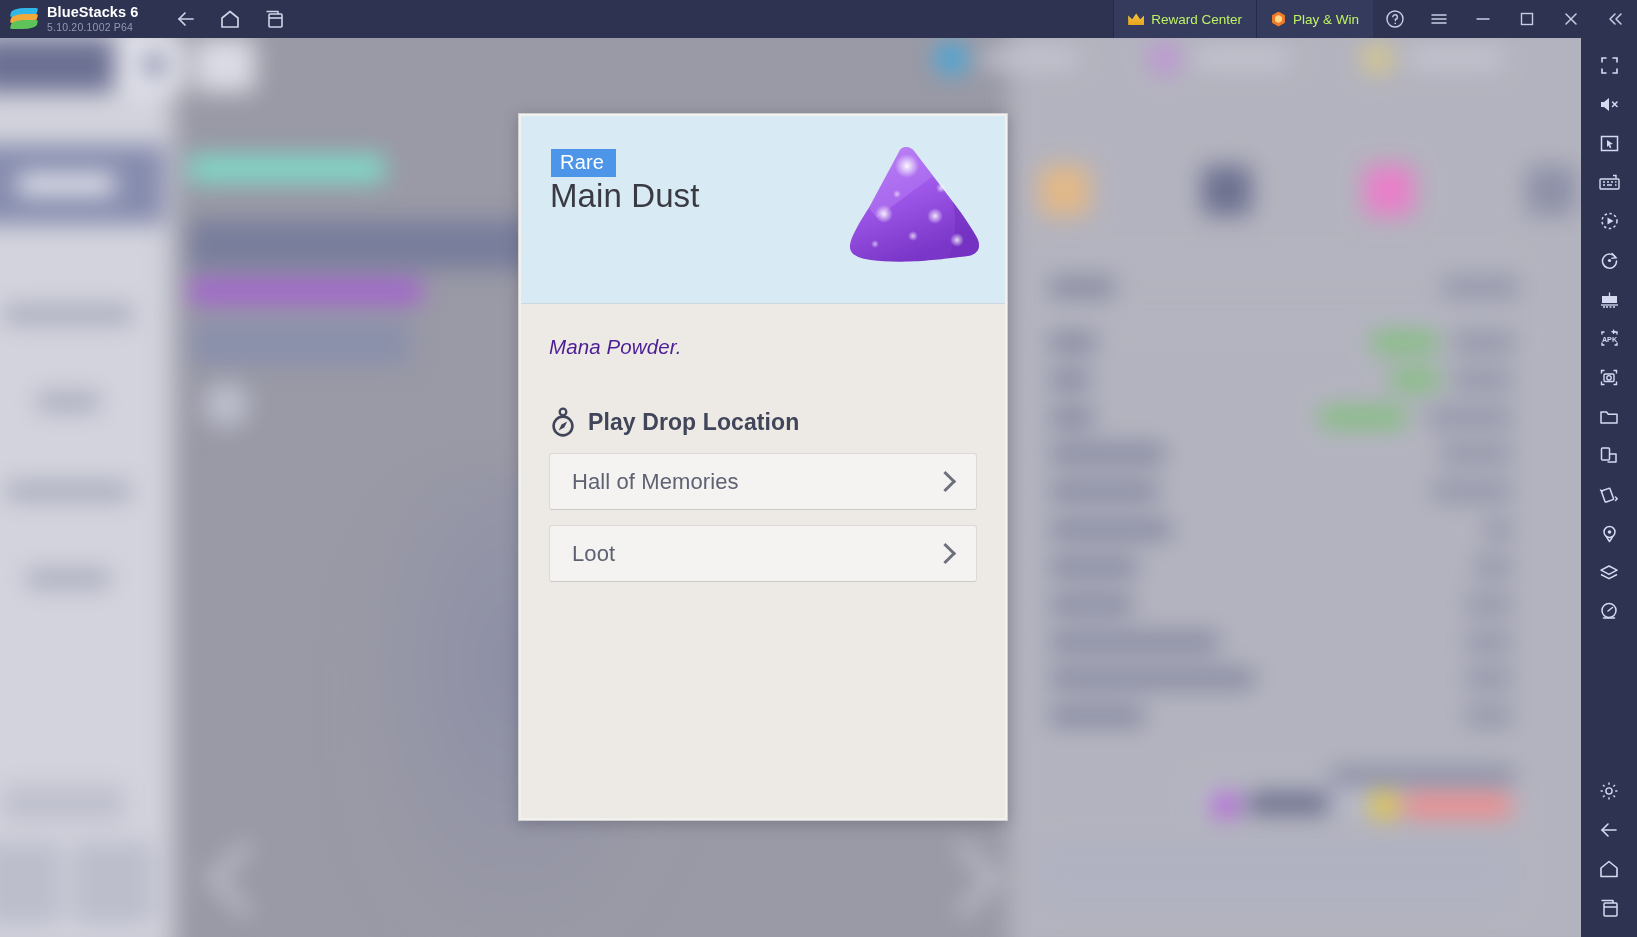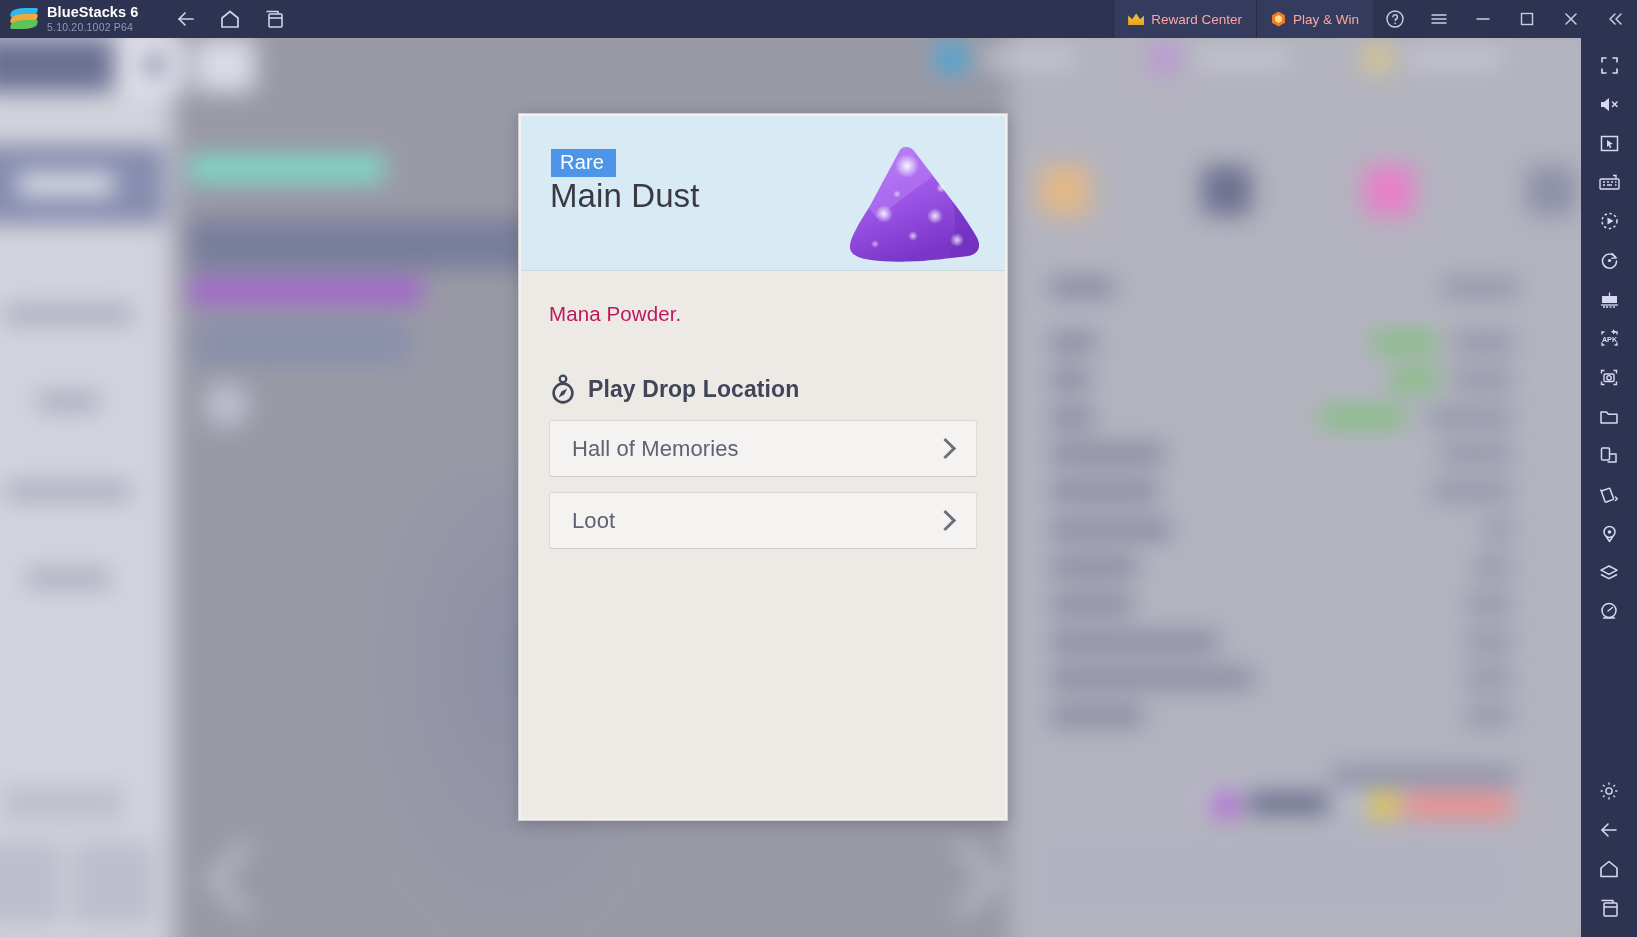--- a/index.html
+++ b/index.html
@@ -41,21 +41,21 @@
     display: flex; align-items: center; justify-content: center;
     color: #cfd3e6;
   }
   #navgroup { display: flex; margin-left: 26px; }
 
   .spacer { flex: 1 1 auto; }
 
   .pillbtn {
     height: 38px; display: flex; align-items: center; gap: 7px;
     padding: 0 14px;
-    font-size: 13.5px; color: #fca5a5;
+    font-size: 13.5px; color: #bef264;
     background: #353b5d;
     border-left: 1px solid #262a44;
   }
 
   .crown {
     width: 16px; height: 12px;
     background:
       linear-gradient(#f5c542,#e8a41d);
     clip-path: polygon(0% 100%, 0% 20%, 25% 52%, 50% 5%, 75% 52%, 100% 20%, 100% 100%);
   }
@@ -178,21 +178,21 @@
     border: 1px solid #cfd0cf;
     box-shadow: 0 3px 14px rgba(40,40,55,.26);
     z-index: 30;
     overflow: hidden;
     display: flex; flex-direction: column;
   }
   #modal-inner { padding: 2px; height: 100%; display:flex; flex-direction:column; }
 
   #modal-header {
     background: #d8eaf4;
-    height: 155px;
+    height: 188px;
     position: relative;
     flex: 0 0 auto;
     border-bottom: 1px solid #cdd8de;
   }
   #rarity-badge {
     position: absolute; left: 30px; top: 33px;
     background: #4c95e8;
     color: #ffffff;
     font-size: 20px;
     padding: 2px 12px 3px 9px;
@@ -208,22 +208,23 @@
     position: absolute; right: 16px; top: 28px;
     width: 152px; height: 132px;
   }
 
   #modal-body {
     flex: 1 1 auto;
     background: #edeae6;
     padding: 24px 28px 0 28px;
   }
   .desc-line {
-    font-size: 20.5px; color: #be185d; line-height: 1.87;
+    font-size: 20.5px; color: #4c1d95; line-height: 1.87;
     letter-spacing: .1px;
+    font-style: italic;
   }
   #drop-header {
     display: flex; align-items: center; gap: 11px;
     margin-top: 41px; margin-bottom: 16px;
   }
   #drop-header .label {
     font-size: 23px; font-weight: bold; color: #41455a; letter-spacing: .1px;
   }
   .drop-btn {
     height: 57px;

